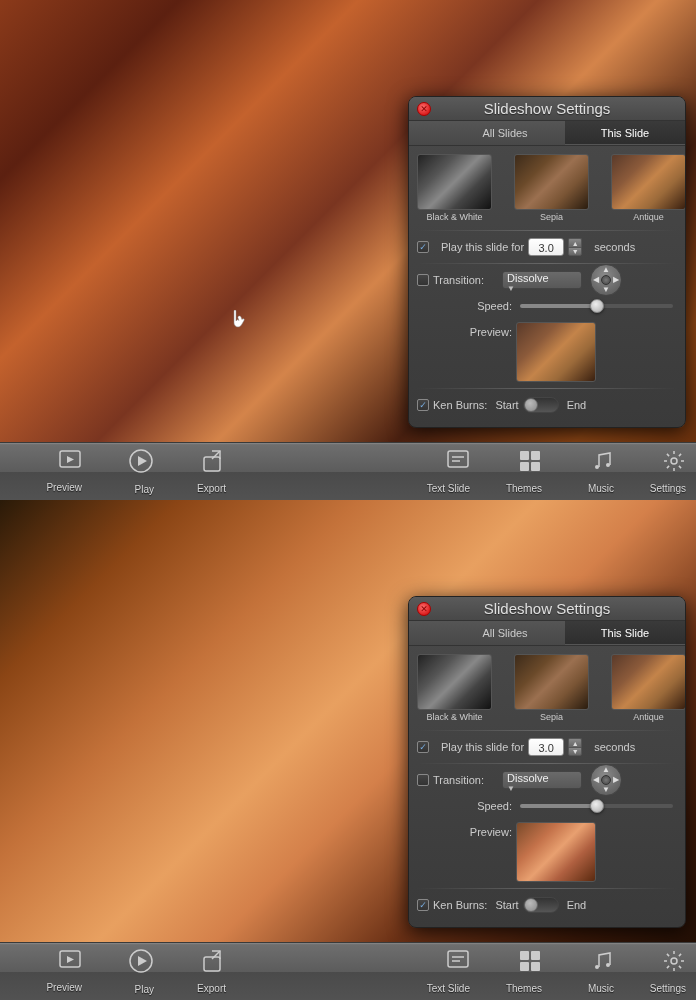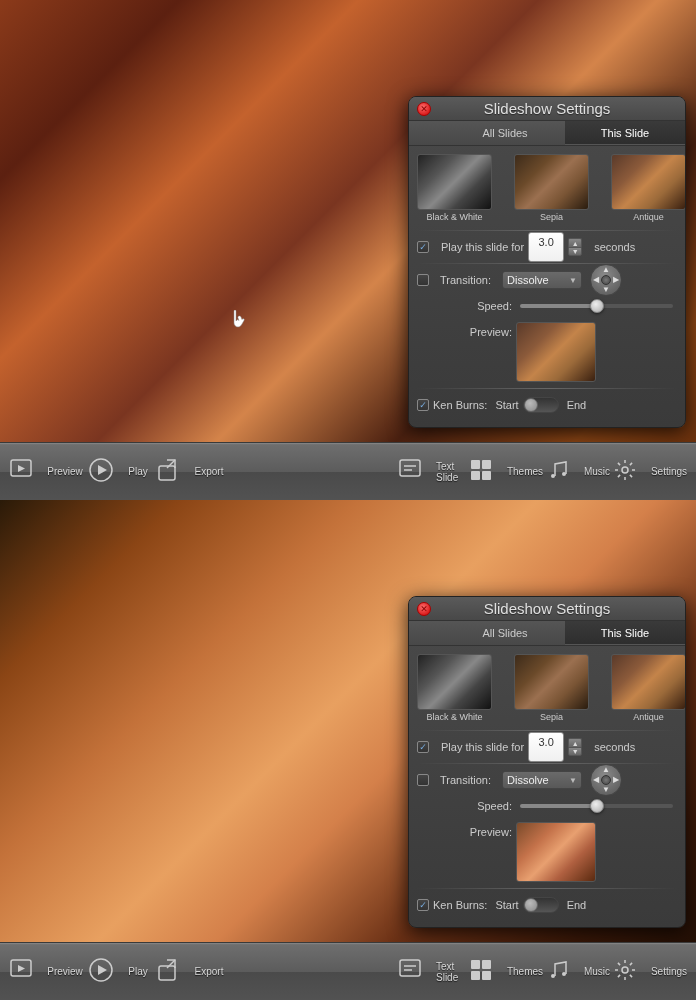--- a/index.html
+++ b/index.html
@@ -55,27 +55,28 @@
     }
 
     .toolbar-right {
       display: flex;
       align-items: center;
       gap: 0;
     }
 
     .tb-btn {
       display: flex;
-      align-items: center;
+      flex-direction: column;
+      align-items: flex-end;
       justify-content: center;
       width: 72px;
       height: 52px;
       cursor: pointer;
       color: #e0e0e0;
-      gap: 14px;
+      gap: 6px;
     }
 
     .tb-icon {
       font-size: 22px;
       line-height: 1;
       color: #d0d0d0;
     }
 
     .tb-label {
       font-size: 10px;
@@ -233,21 +234,21 @@
       align-items: center;
       height: 24px;
       margin-bottom: 2px;
       gap: 4px;
     }
 
     .settings-row-label {
       font-size: 11px;
       color: #ccc;
       min-width: 60px;
-      text-align: center;
+      text-align: left;
     }
 
     .checkbox {
       width: 12px;
       height: 12px;
       border: 1px solid #888;
       border-radius: 2px;
       background: linear-gradient(to bottom, #444, #333);
       display: flex;
       align-items: center;
@@ -258,21 +259,21 @@
       flex-shrink: 0;
     }
 
     .checkbox.checked::after {
       content: '✓';
       color: #7ad;
     }
 
     .small-input {
       width: 36px;
-      height: 30px;
+      height: 18px;
       background: linear-gradient(to bottom, #fff, #f0f0f0);
       border: 1px solid #888;
       border-radius: 3px;
       font-size: 11px;
       text-align: center;
       color: #333;
       line-height: 18px;
     }
 
     .stepper {
@@ -307,23 +308,23 @@
     .dropdown-select {
       height: 18px;
       background: linear-gradient(to bottom, #6a6a6a, #585858);
       border: 1px solid #444;
       border-radius: 3px;
       font-size: 11px;
       color: #eee;
       padding: 0 4px;
       min-width: 80px;
       display: flex;
-      align-items: center;
       justify-content: space-between;
       cursor: pointer;
+      flex-direction: column;
     }
 
     .dropdown-arrow {
       font-size: 8px;
       color: #bbb;
     }
 
     
     .nav-control {
       width: 32px;

